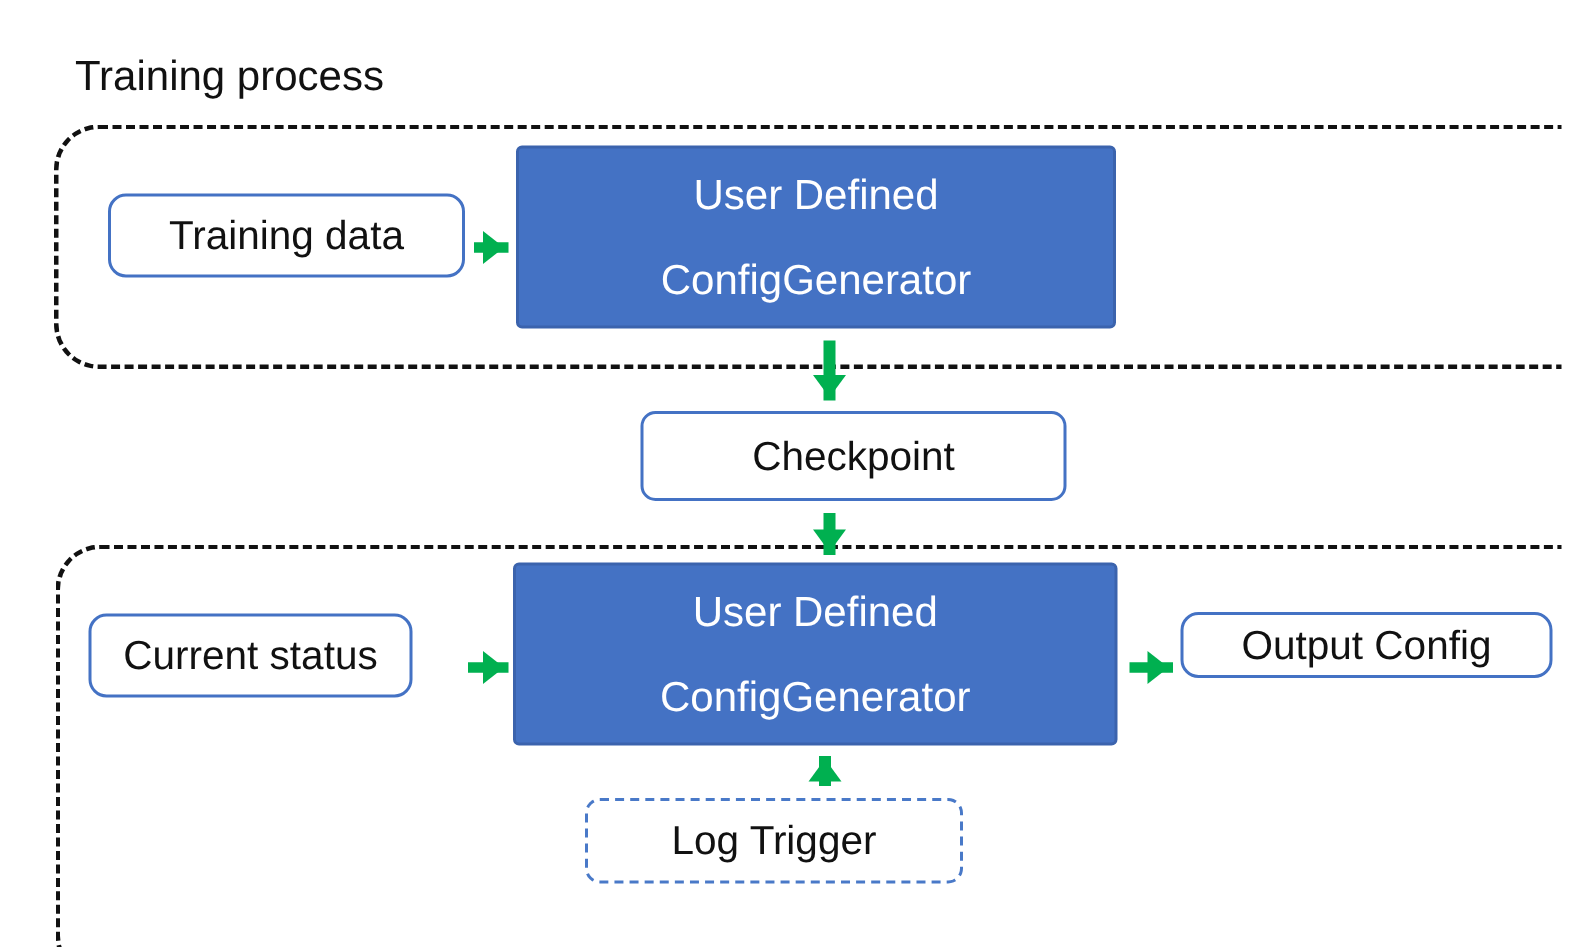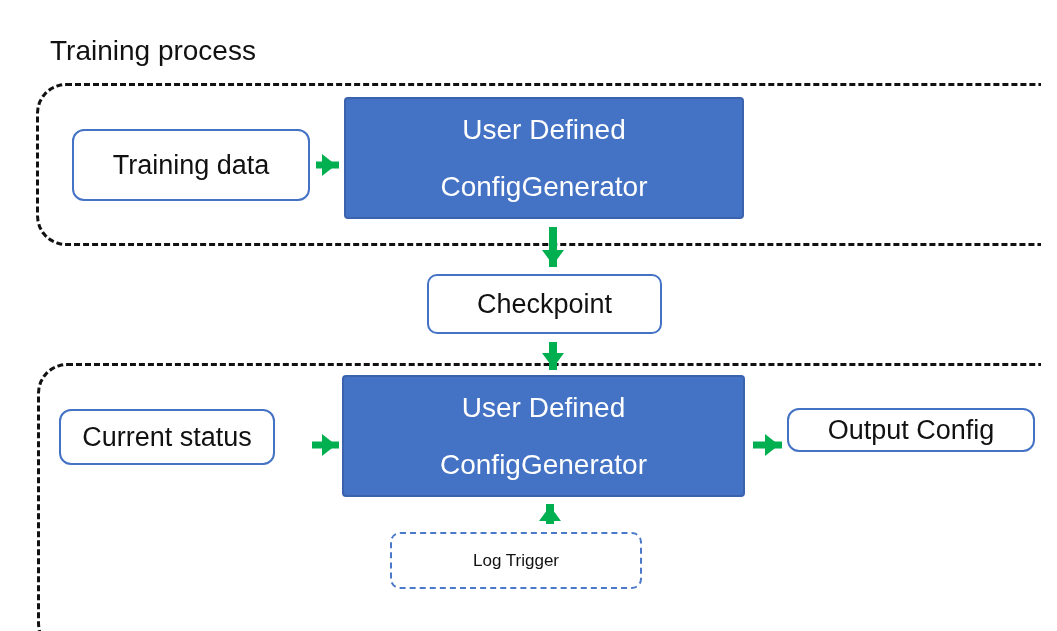--- a/index.html
+++ b/index.html
@@ -69,21 +69,21 @@
     z-index: 3;
   }
   .trigger-box {
     position: absolute;
     background: var(--bg);
     border: 2px dashed var(--trigger-blue);
     border-radius: 10px;
     display: flex;
     align-items: center;
     justify-content: center;
-    font-size: 17px;
+    font-size: 27px;
     color: var(--text-dark);
     white-space: nowrap;
   }
   .trigger-box.log   { z-index: 3; }
   .trigger-box.clock { z-index: 4; }
 
   
   .arrow { position: absolute; z-index: 5; }
   .arrow .shaft { position: absolute; background: var(--green); }
   .arrow .head { position: absolute; width: 0; height: 0; }
@@ -120,23 +120,23 @@
   .arrow.up .head {
     top: 0; left: 50%; transform: translateX(-50%);
     border-bottom: 15px solid var(--green);
     border-left: 11px solid transparent;
     border-right: 11px solid transparent;
   }
 
   
   .training-label      { left: 18px;  top: 3px; }
   .training-container  { left: 4px;   top: 51px;  width: 1046px; height: 163px; }
-  .training-data       { left: 40px;  top: 97px;  width: 238px;  height: 72px; }
+  .training-data       { left: 40px;  top: 97px;  width: 238px;  height: 56px; }
   .gen-training        { left: 312px; top: 65px;  width: 400px;  height: 122px; }
-  .checkpoint          { left: 395px; top: 242px; width: 235px;  height: 60px; border-radius: 10px; }
+  .checkpoint          { left: 395px; top: 242px; width: 284px;  height: 60px; border-radius: 10px; }
   .inference-label     { left: 18px;  top: 291px; }
   .inference-container { left: 5px;   top: 331px; width: 1038px; height: 291px; }
   .current-status      { left: 27px;  top: 377px; width: 216px;  height: 56px; }
   .gen-inference       { left: 310px; top: 343px; width: 403px;  height: 122px; }
   .output-config       { left: 755px; top: 376px; width: 248px;  height: 44px; }
   .log-trigger         { left: 358px; top: 500px; width: 252px;  height: 57px; }
   .clock-trigger       { left: 430px; top: 548px; width: 264px;  height: 60px; }
 
   .a1 { left: 276px; top: 114px; width: 36px; }
   .a2 { left: 502px; top: 187px; height: 54px; }

